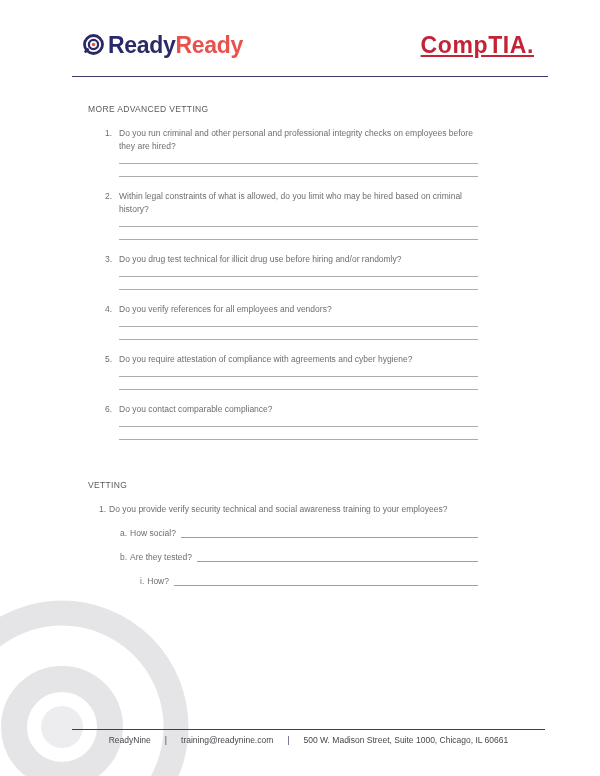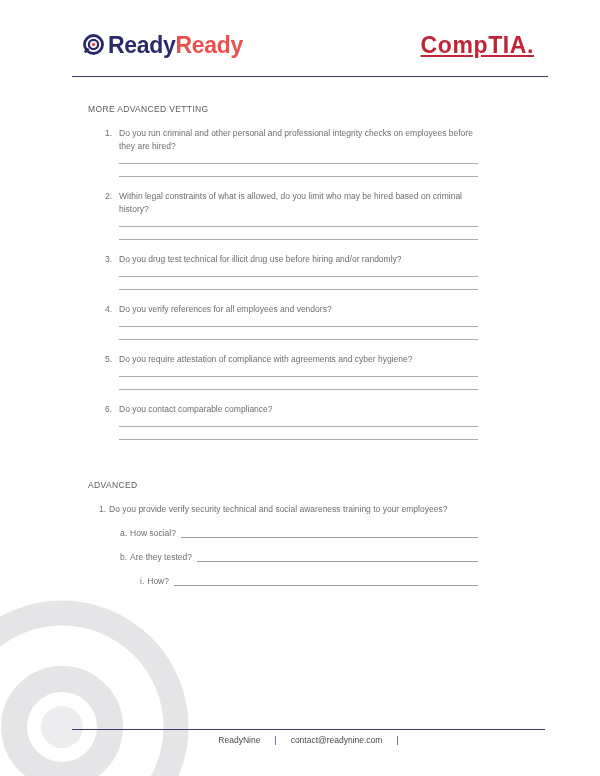--- a/index.html
+++ b/index.html
@@ -116,21 +116,21 @@
       <div class="question">
         <div class="q-row">
           <span class="q-num">6.</span>
           <span class="q-text">Do you contact comparable compliance?</span>
         </div>
         <div class="answer-line"></div>
         <div class="answer-line"></div>
       </div>
     </div>
     <div class="section s1">
-      <div class="section-title">ADVANCED</div>
+      <div class="section-title">VETTING</div>
       <div class="question">
         <div class="q-row">
           <span class="q-num">1.</span>
           <span class="q-text">Do you provide verify security technical and social awareness training to your employees?</span>
         </div>
         <div class="sub-row ind1">
           <span class="sub-label">a.</span>
           <span class="sub-text">How social?</span>
           <span class="sub-line"></span>
         </div>
@@ -145,15 +145,16 @@
           <span class="sub-line"></span>
         </div>
       </div>
     </div>
   </div>
 
 <div class="footer-rule"></div>
 <div class="footer">
   <span>ReadyNine</span>
   <span class="sep">|</span>
-  <span>contact@readynine.com</span>
+  <span>training@readynine.com</span>
   <span class="sep">|</span>
+  <span>500 W. Madison Street, Suite 1000, Chicago, IL 60661</span>
 </div>
 
 </body></html>

